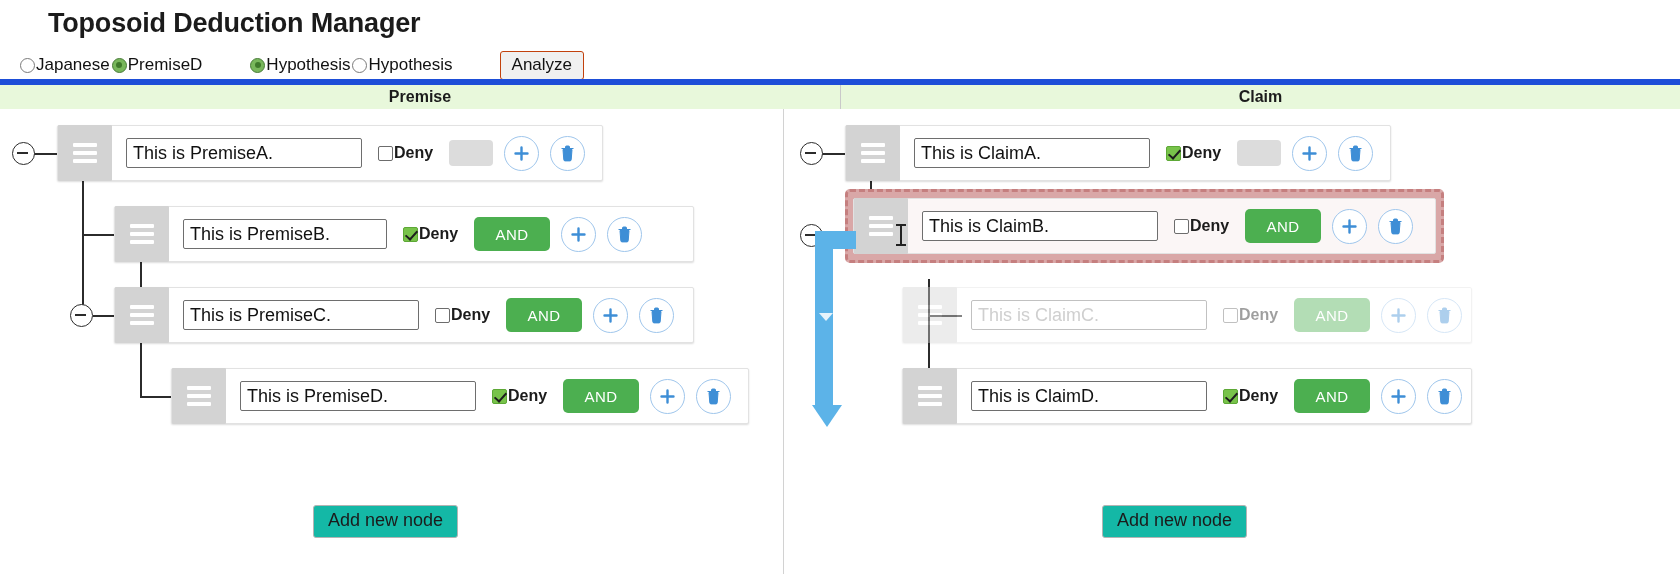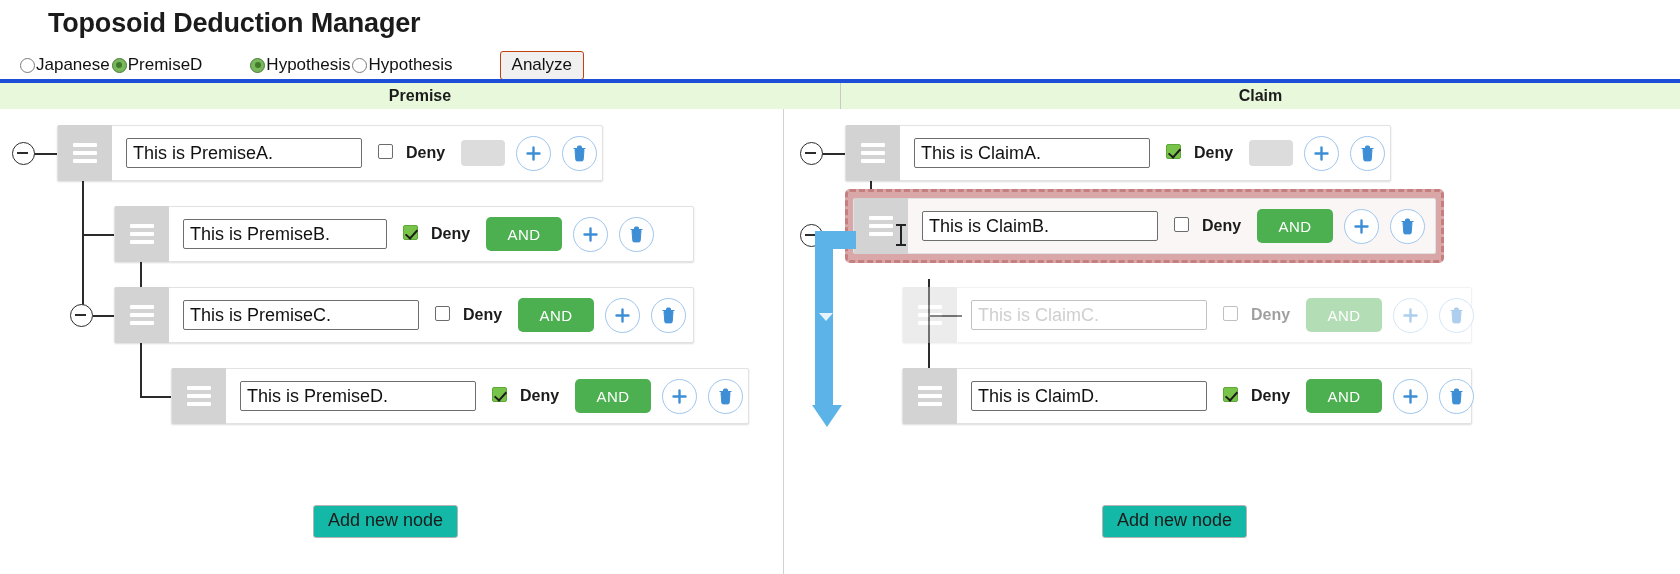--- a/index.html
+++ b/index.html
@@ -40,21 +40,21 @@
     font-family: "Liberation Sans", sans-serif;
     font-size: 17px; color: #111;
     background: #f0f0f0;
     border: 1px solid #c2410c; border-radius: 3px;
     padding: 3px 11px 4px 11px; cursor: pointer;
   }
 
   
   .band {
     position: absolute; left: 0; top: 79px; width: 1680px; height: 30px;
-    background: #e8f8db; border-top: 4px solid #1d4ed8;
+    background: #e8f8db; border-top: 6px solid #1d4ed8;
     display: flex;
   }
   .band-half {
     width: 50%; display: flex; align-items: center; justify-content: center;
     font-size: 16px; font-weight: bold; color: #1b1b1b;
   }
   .band-half.right { border-left: 1px solid #c9c9c9; }
 
   
   .panel { position: absolute; top: 109px; height: 465px; }
@@ -85,24 +85,23 @@
   .txtin {
     margin-left: 14px; height: 30px; width: 236px;
     border: 1px solid #6e6e6e; border-radius: 2px;
     background: #fff; font-family: "Liberation Sans", sans-serif;
     font-size: 18px; color: #111; padding: 0 6px;
     outline: none;
   }
   .txtin::placeholder { color: #8e8e8e; }
 
   .deny {
-    margin-left: 16px; display: flex; align-items: flex-start;
+    margin-left: 16px; display: flex; align-items: center;
     font-size: 16px; font-weight: bold; color: #1b1b1b;
     flex: 0 0 auto;
-    gap: 12px;
   }
   .cbx {
     width: 15px; height: 15px; flex: 0 0 auto;
     border: 1.6px solid #6c6c6c; background: #fff; border-radius: 2px;
     position: relative; margin-right: 1px; cursor: pointer;
   }
   .cbx.on { background: #78c34a; border-color: #5da836; }
   .cbx.on::after {
     content: ""; position: absolute; left: 4px; top: 0.5px;
     width: 5px; height: 10px; border: solid #1d1d1d;

